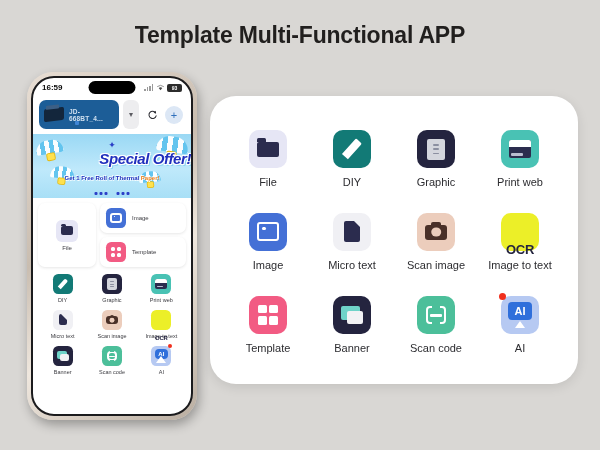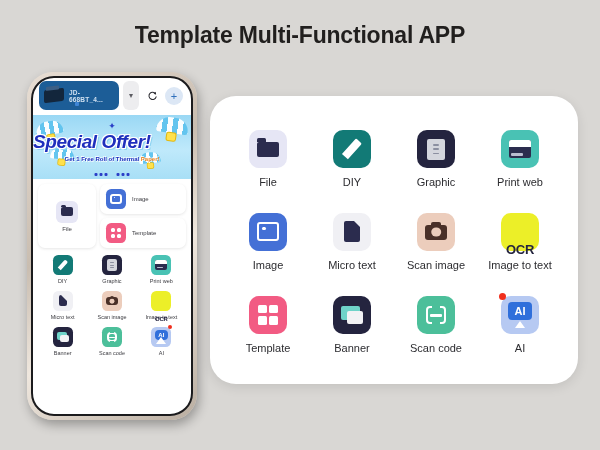--- a/index.html
+++ b/index.html
@@ -152,22 +152,22 @@
     content:''; position:absolute; top:15px; left:11px;
     width:8px;height:7px;background:#ffe14d;border-radius:1.5px;
     box-shadow:0 0 0 1px #e3b80f;
   }
   .c1{left:2px;top:5px;transform:rotate(-10deg) scale(.9);}
   .c2{right:4px;top:3px;transform:rotate(8deg) scale(1.05);}
   .c3{left:14px;top:30px;transform:rotate(6deg) scale(.8);}
   .c4{right:26px;top:34px;transform:rotate(-6deg) scale(.72);}
   .promo-title {
     position:absolute; left:0; right:0; top:16px;
-    text-align:left;
-    font-size: 19px; font-weight: bold; font-style: italic;
+    text-align:right;
+    font-size: 15px; font-weight: bold; font-style: italic;
     color: #1f2fbd;
     text-shadow: 1px 1px 0 #fff, -1px -1px 0 #fff, 1px -1px 0 #fff, -1px 1px 0 #fff, 2px 2px 0 #8fd4f2;
     letter-spacing: -.4px;
   }
   .promo-sub {
     position:absolute; left:0; right:0; top:41px;
     text-align:center; font-size:6px; font-weight:bold;
     color:#1f2fbd;
     text-shadow: .6px .6px 0 #fff, -.6px -.6px 0 #fff;
   }
@@ -381,20 +381,37 @@
 </style>
 </head>
 <body>
 
 <div class="page-title">Template Multi-Functional APP</div>
 
 <div class="phone-wrap">
   <div class="phone-frame">
     <div class="phone-screen">
 
+      <div class="status-bar">
+        <div class="status-time">16:59</div>
+        <div class="dynamic-island"></div>
+        <div class="status-right">
+          <span class="sig">
+              <i></i>
+              <i></i>
+              <i></i>
+              <i></i>
+            </span>
+          <svg width="9" height="7" viewBox="0 0 12 9">
+            <path d="M6 8.2 L3.6 5.3 a3.8 3.8 0 0 1 4.8 0 Z" fill="#4a4a4a"></path>
+            <path d="M1.6 3.4 a7 7 0 0 1 8.8 0" stroke="#7d7d7d" stroke-width="1.1" fill="none"></path>
+          </svg>
+          <span class="battery">93</span>
+        </div>
+      </div>
 
       <div class="device-row">
         <div class="device-pill">
           <span class="printer-ico"></span>
           <span class="device-name">JD-668BT_4...</span>
           <span class="device-dot"></span>
         </div>
         <div class="chev-btn">▾</div>
         <div class="round-btn">
           <svg width="11" height="11" viewBox="0 0 14 14">

